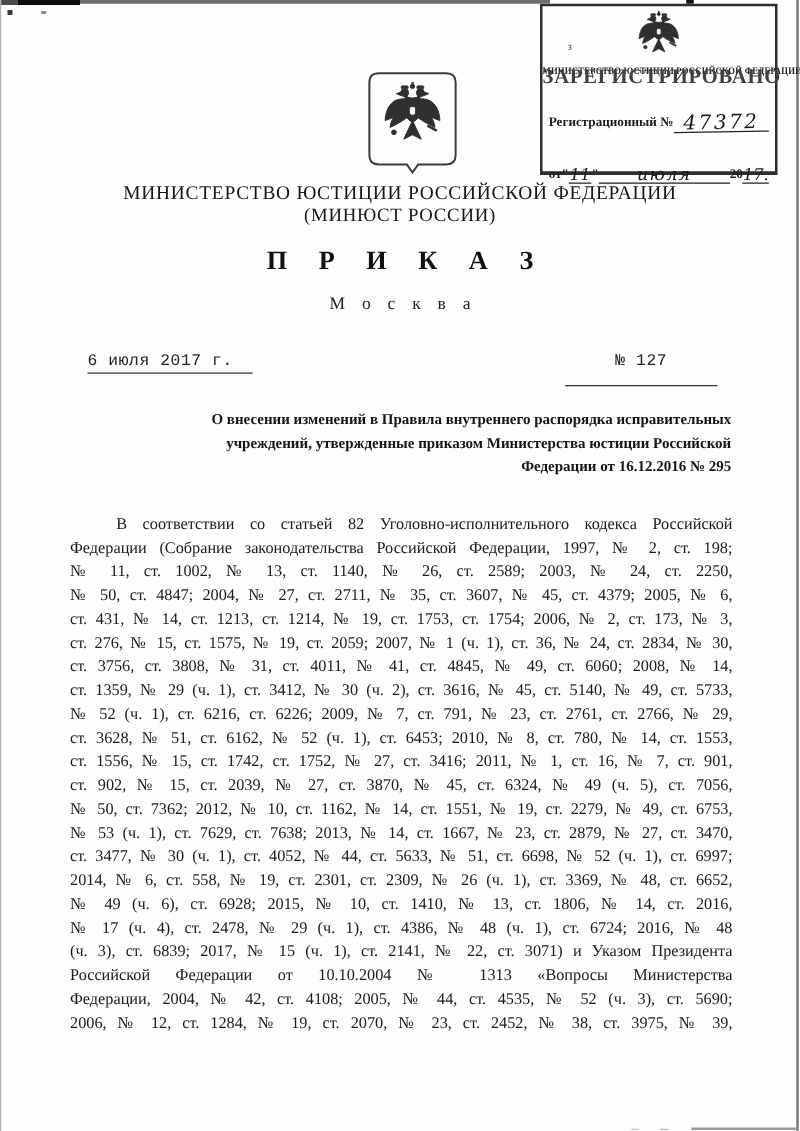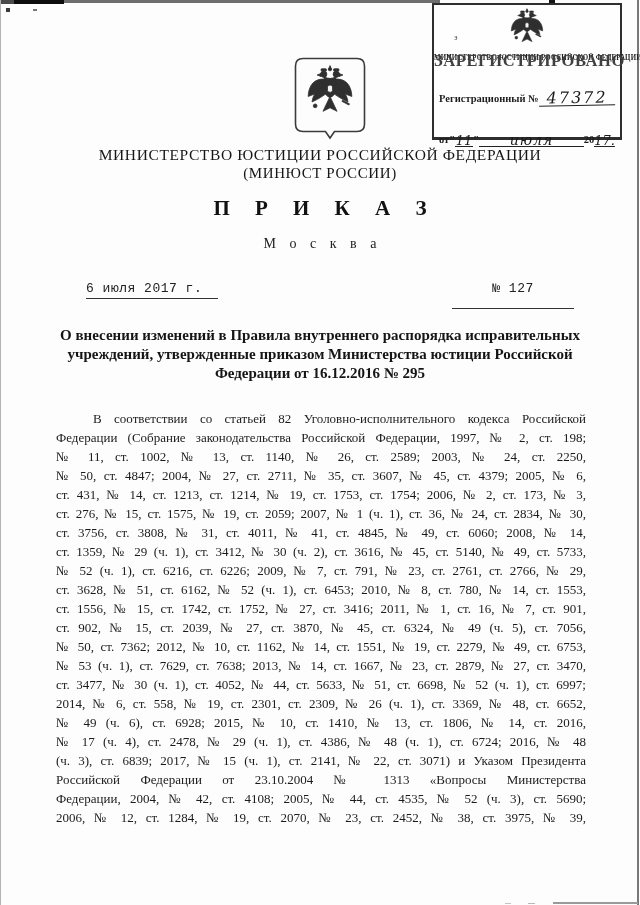--- a/index.html
+++ b/index.html
@@ -39,27 +39,27 @@
     font-size:15.5px;letter-spacing:0.6px;color:#161616;}
   .ministry-sub{position:absolute;left:0;right:0;top:165px;text-align:center;
     font-size:15px;letter-spacing:0.6px;color:#161616;}
   .doc-type{position:absolute;left:0;right:0;top:196px;text-align:center;
     font-size:21px;font-weight:bold;letter-spacing:10px;padding-left:10px;color:#111;}
   .city{position:absolute;left:0;right:0;top:236px;text-align:center;
     font-size:14px;letter-spacing:5px;padding-left:5px;color:#222;}
   
   .date-number{position:absolute;left:0;right:0;top:281px;height:20px;
     font-family:"Liberation Mono", monospace;font-size:13px;color:#222;}
-  .doc-date{position:absolute;left:86px;width:132px;border-bottom:1.5px solid #333;
+  .doc-date{position:absolute;left:70px;width:132px;border-bottom:1.5px solid #333;
     padding-bottom:2px;letter-spacing:0.5px;}
   .doc-number{position:absolute;left:452px;width:122px;border-bottom:1.5px solid #333;
     padding-bottom:12px;text-align:center;letter-spacing:0.5px;}
   
   .order-title{position:absolute;left:55px;width:530px;top:326px;
-    font-size:15px;font-weight:bold;line-height:19px;text-align:center;color:#151515;}
+    font-size:12px;font-weight:bold;line-height:19px;text-align:right;color:#151515;}
   
   .body-text{position:absolute;left:56px;width:530px;top:409px;
     font-size:13px;line-height:19px;color:#1b1b1b;}
   .body-line{text-align:justify;text-align-last:justify;text-justify:inter-word;white-space:normal;}
   .body-text .body-line:first-child{text-indent:37px;}
 </style>
 </head>
 <body>
 
 <svg width="0" height="0" style="position:absolute">
@@ -163,18 +163,18 @@
       <div class="body-line">ст. 3628, № 51, ст. 6162, № 52 (ч. 1), ст. 6453; 2010, № 8, ст. 780, № 14, ст. 1553,</div>
       <div class="body-line">ст. 1556, № 15, ст. 1742, ст. 1752, № 27, ст. 3416; 2011, № 1, ст. 16, № 7, ст. 901,</div>
       <div class="body-line">ст. 902, № 15, ст. 2039, № 27, ст. 3870, № 45, ст. 6324, № 49 (ч. 5), ст. 7056,</div>
       <div class="body-line">№ 50, ст. 7362; 2012, № 10, ст. 1162, № 14, ст. 1551, № 19, ст. 2279, № 49, ст. 6753,</div>
       <div class="body-line">№ 53 (ч. 1), ст. 7629, ст. 7638; 2013, № 14, ст. 1667, № 23, ст. 2879, № 27, ст. 3470,</div>
       <div class="body-line">ст. 3477, № 30 (ч. 1), ст. 4052, № 44, ст. 5633, № 51, ст. 6698, № 52 (ч. 1), ст. 6997;</div>
       <div class="body-line">2014, № 6, ст. 558, № 19, ст. 2301, ст. 2309, № 26 (ч. 1), ст. 3369, № 48, ст. 6652,</div>
       <div class="body-line">№ 49 (ч. 6), ст. 6928; 2015, № 10, ст. 1410, № 13, ст. 1806, № 14, ст. 2016,</div>
       <div class="body-line">№ 17 (ч. 4), ст. 2478, № 29 (ч. 1), ст. 4386, № 48 (ч. 1), ст. 6724; 2016, № 48</div>
       <div class="body-line">(ч. 3), ст. 6839; 2017, № 15 (ч. 1), ст. 2141, № 22, ст. 3071) и Указом Президента</div>
-      <div class="body-line">Российской Федерации от 23.10.2004 № 1313 «Вопросы Министерства</div>
+      <div class="body-line">Российской Федерации от 10.10.2004 № 1313 «Вопросы Министерства</div>
       <div class="body-line">Федерации, 2004, № 42, ст. 4108; 2005, № 44, ст. 4535, № 52 (ч. 3), ст. 5690;</div>
       <div class="body-line">2006, № 12, ст. 1284, № 19, ст. 2070, № 23, ст. 2452, № 38, ст. 3975, № 39,</div>
     </div>
 
 </div>
 
 </body></html>

